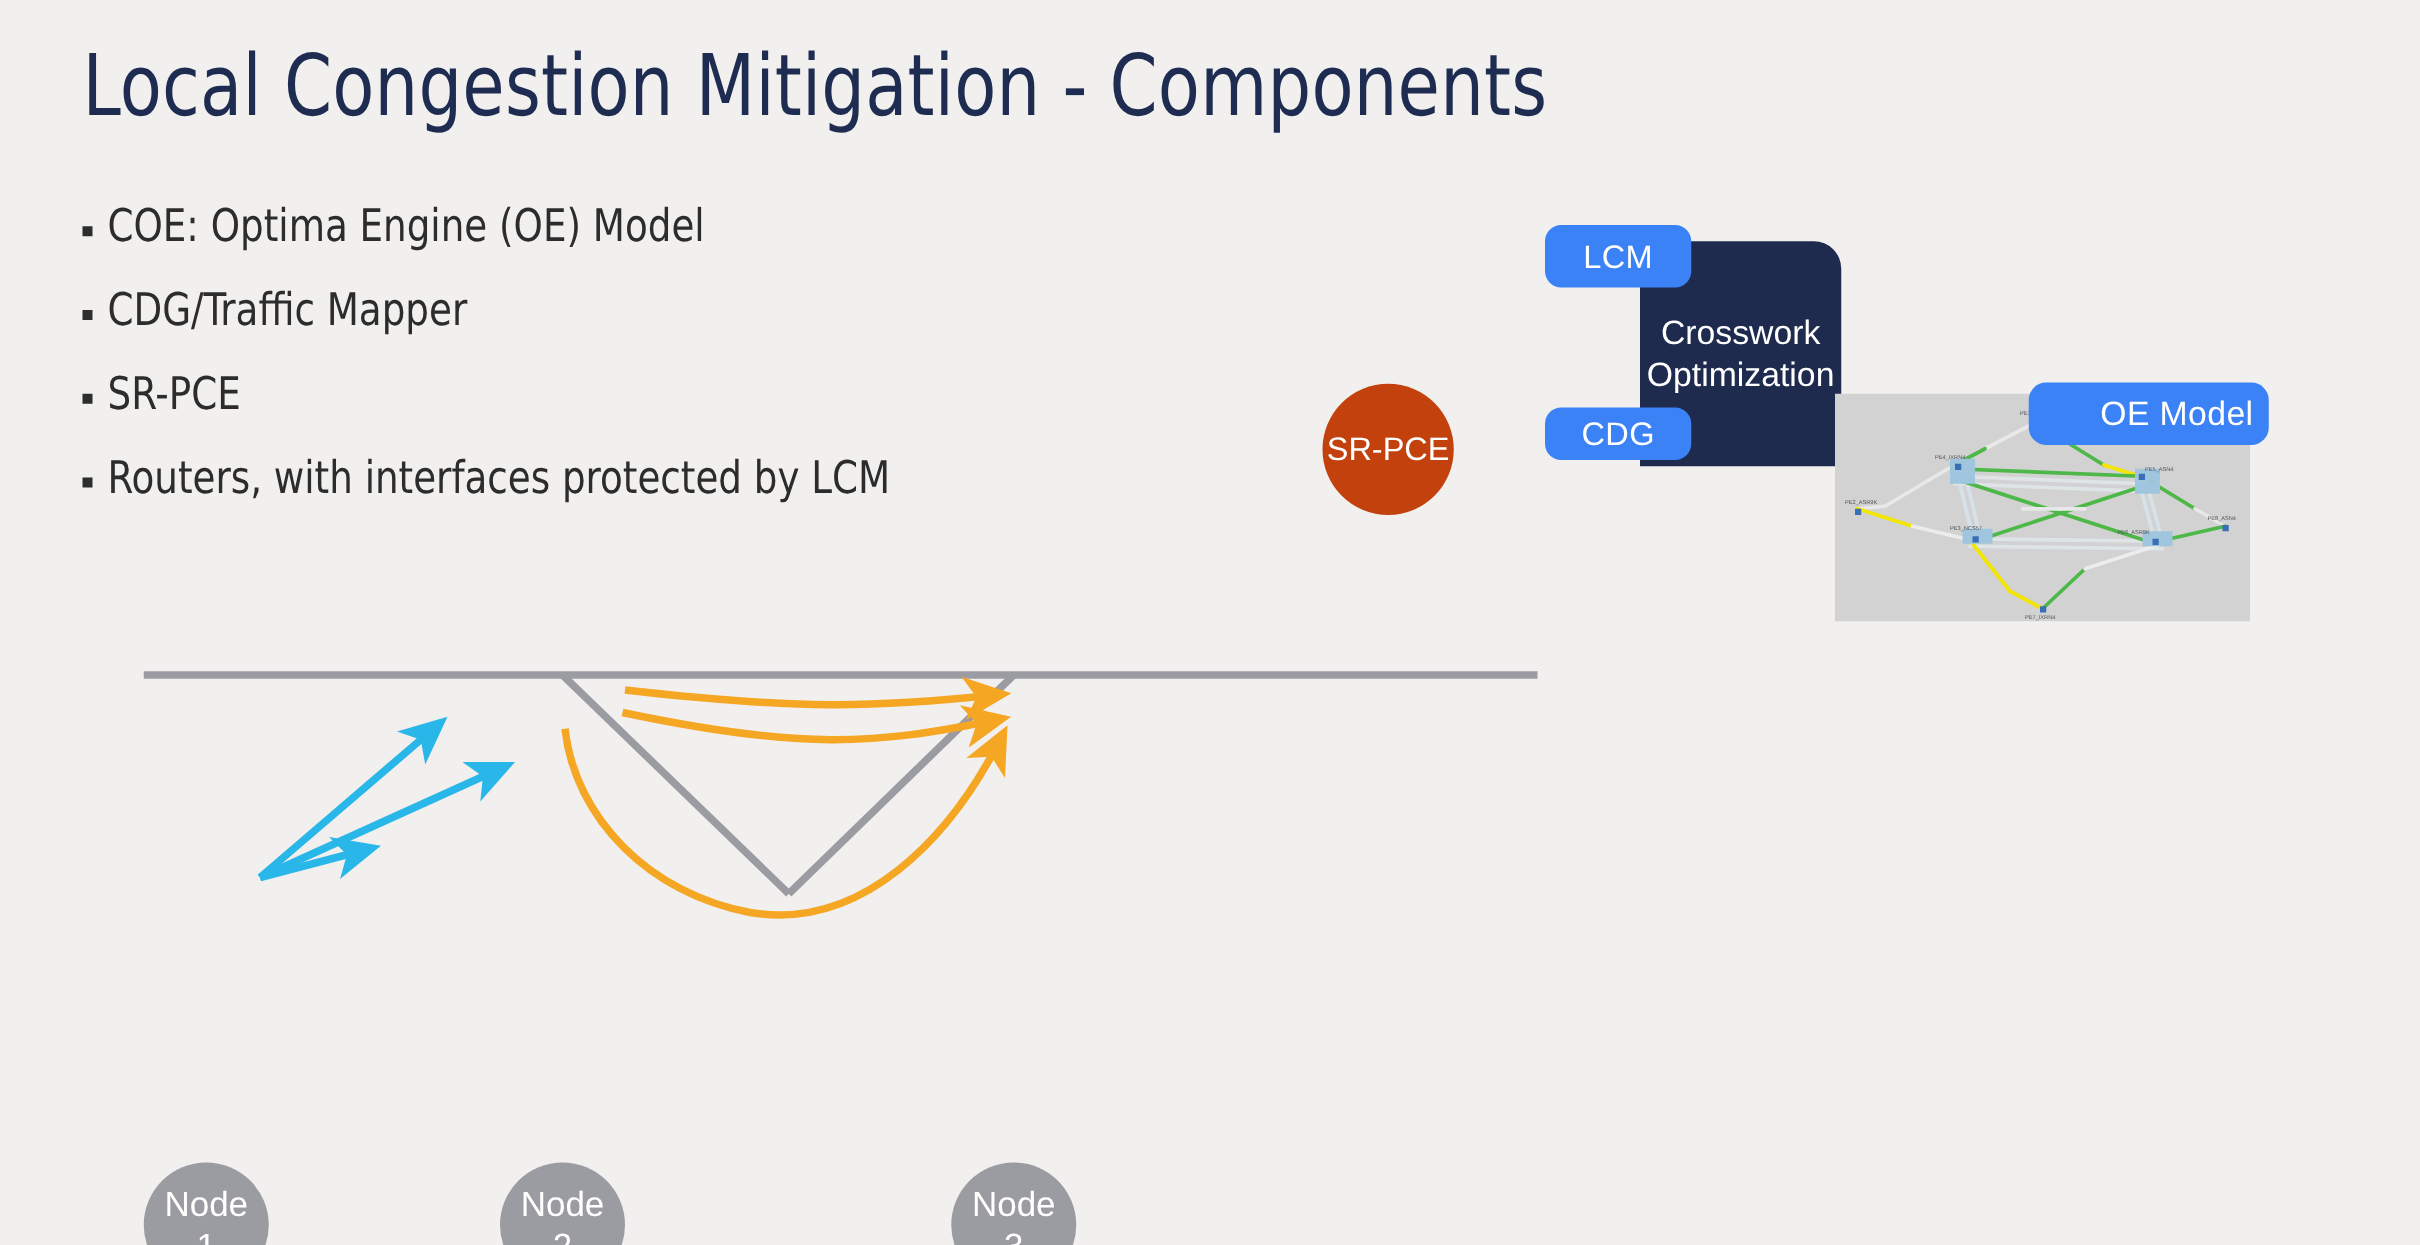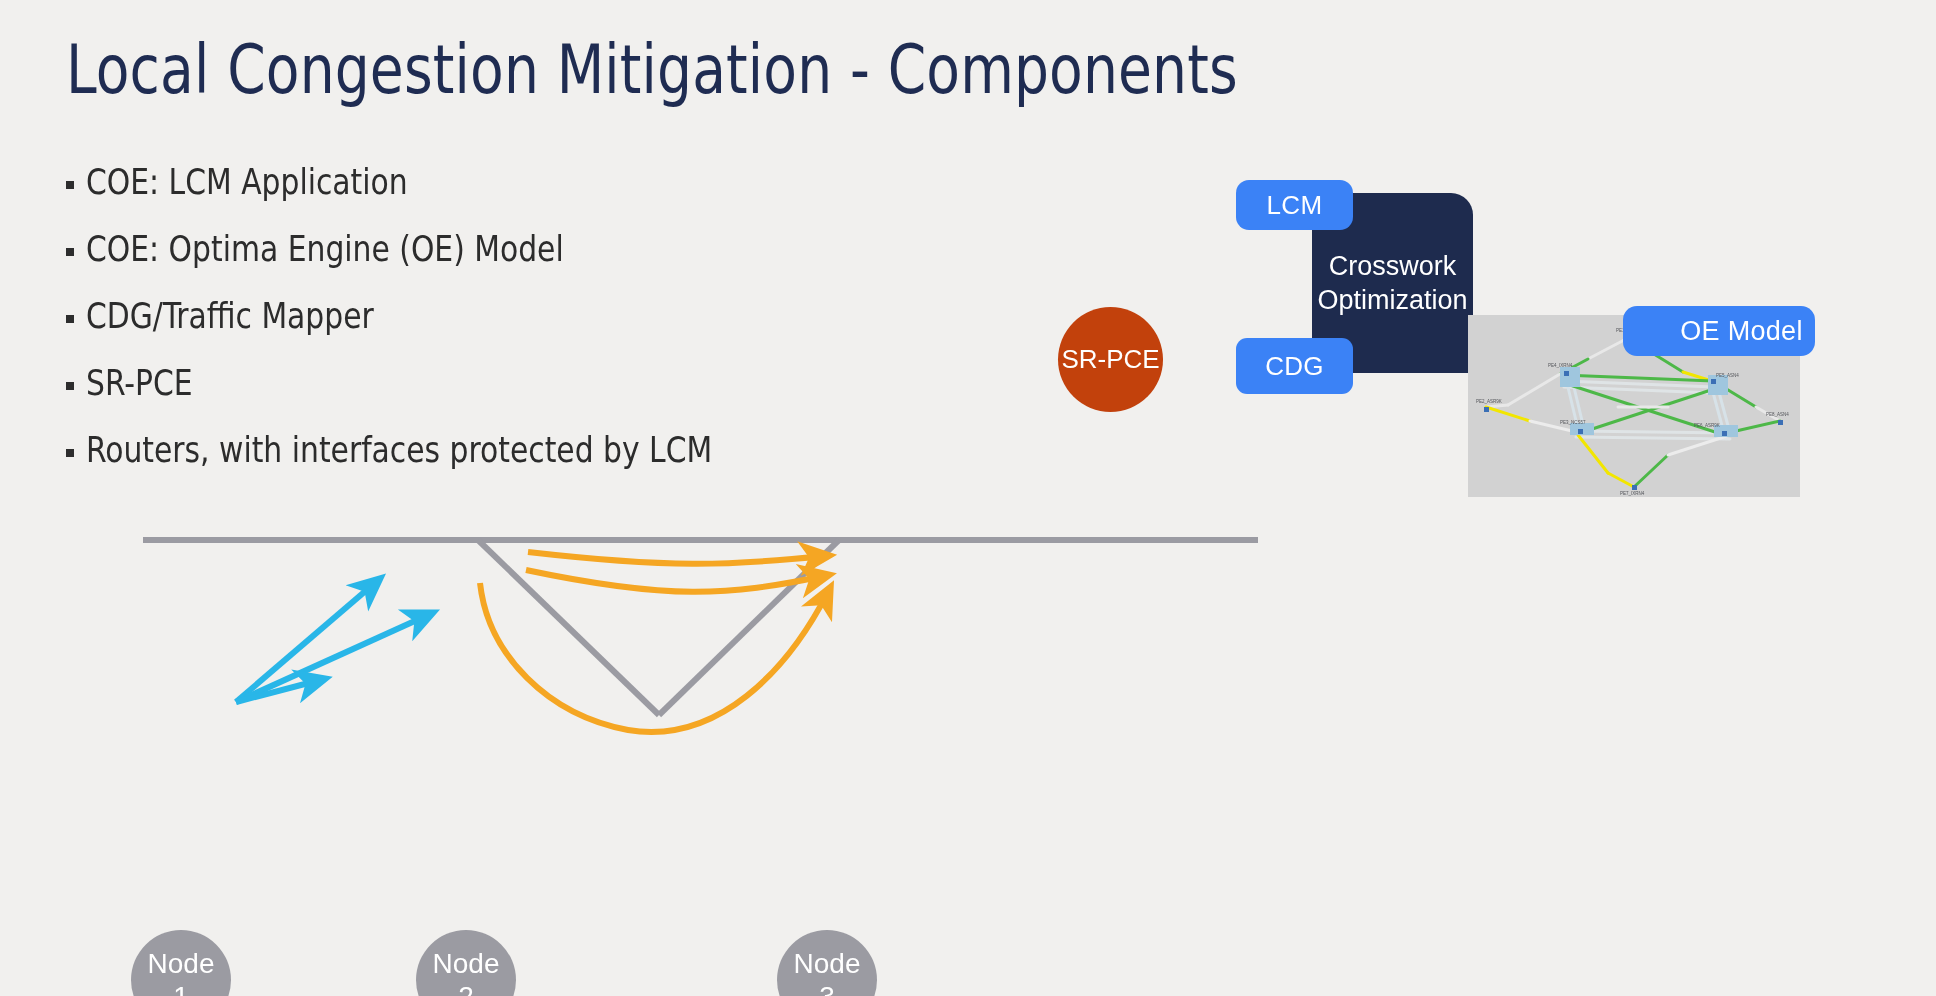--- a/index.html
+++ b/index.html
@@ -72,21 +72,21 @@
     border-radius: 13px;
     color: #ffffff;
     font-size: 26px;
     line-height: 1;
     display: flex;
     align-items: center;
     justify-content: center;
     letter-spacing: 0.3px;
   }
   #pill-lcm { left: 196px; top: 0px;  width: 117px; height: 50px; }
-  #pill-cdg { left: 196px; top: 158px;width: 117px; height: 56px; border-radius: 11px; }
+  #pill-cdg { left: 196px; top: 146px;width: 117px; height: 42px; }
   #pill-oe   { left: 583px; top: 126px; width: 147px; height: 50px;
                border-radius: 14px; font-size: 27px; z-index: 6; padding-left: 45px; }
 
   #box-crosswork {
     position: absolute;
     left: 272px; top: 13px;
     width: 161px; height: 180px;
     background: #1e2b4e;
     border-radius: 0 22px 0 0;
     color: #ffffff;
@@ -121,21 +121,21 @@
     position: absolute;
     left: 428px; top: 135px;
     width: 332px; height: 182px;
     background: #d2d2d2;
     z-index: 4;
     overflow: hidden;
   }
   #oe-thumb svg { display: block; }
 
   
-  #node-diagram { position: absolute; left: 16px; top: 440px; width: 1300px; height: 556px; padding-left: 12px; }
+  #node-diagram { position: absolute; left: 0px; top: 440px; width: 1300px; height: 556px; }
   #node-diagram svg { display: block; }
 
   .node-circle-label {
     position: absolute;
     width: 100px; height: 100px;
     border-radius: 50%;
     background: #9b9ba2;
     color: #ffffff;
     display: flex;
     flex-direction: column;
@@ -151,24 +151,20 @@
 </style>
 </head>
 <body>
 
 <div id="slide">
 
   <div id="slide-title">Local Congestion Mitigation - Components</div>
 
   <div id="bullet-list">
 
-    <div class="bullet-row">
-      <span class="bullet-mark"></span>
-      <span class="bullet-text">COE: LCM Application</span>
-    </div>
 
     <div class="bullet-row">
       <span class="bullet-mark"></span>
       <span class="bullet-text">COE: Optima Engine (OE) Model</span>
     </div>
 
     <div class="bullet-row">
       <span class="bullet-mark"></span>
       <span class="bullet-text">CDG/Traffic Mapper</span>
     </div>

